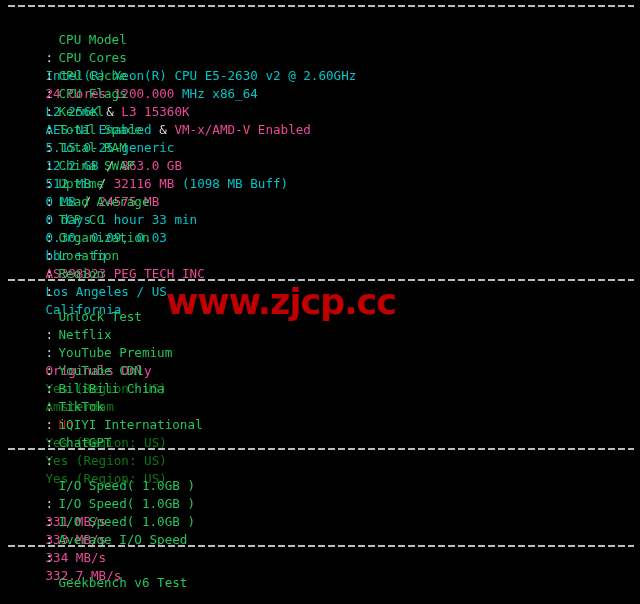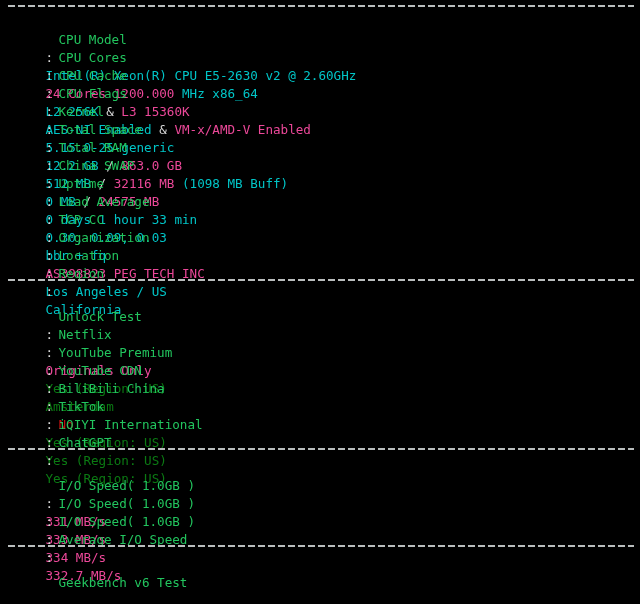--- a/index.html
+++ b/index.html
@@ -289,14 +289,15 @@
     </div>
 
     <div class="row">
       
       
       
     </div>
 
   </div>
 
+  <div id="watermark">www.zjcp.cc</div>
 
 </div>
 
 </body></html>

